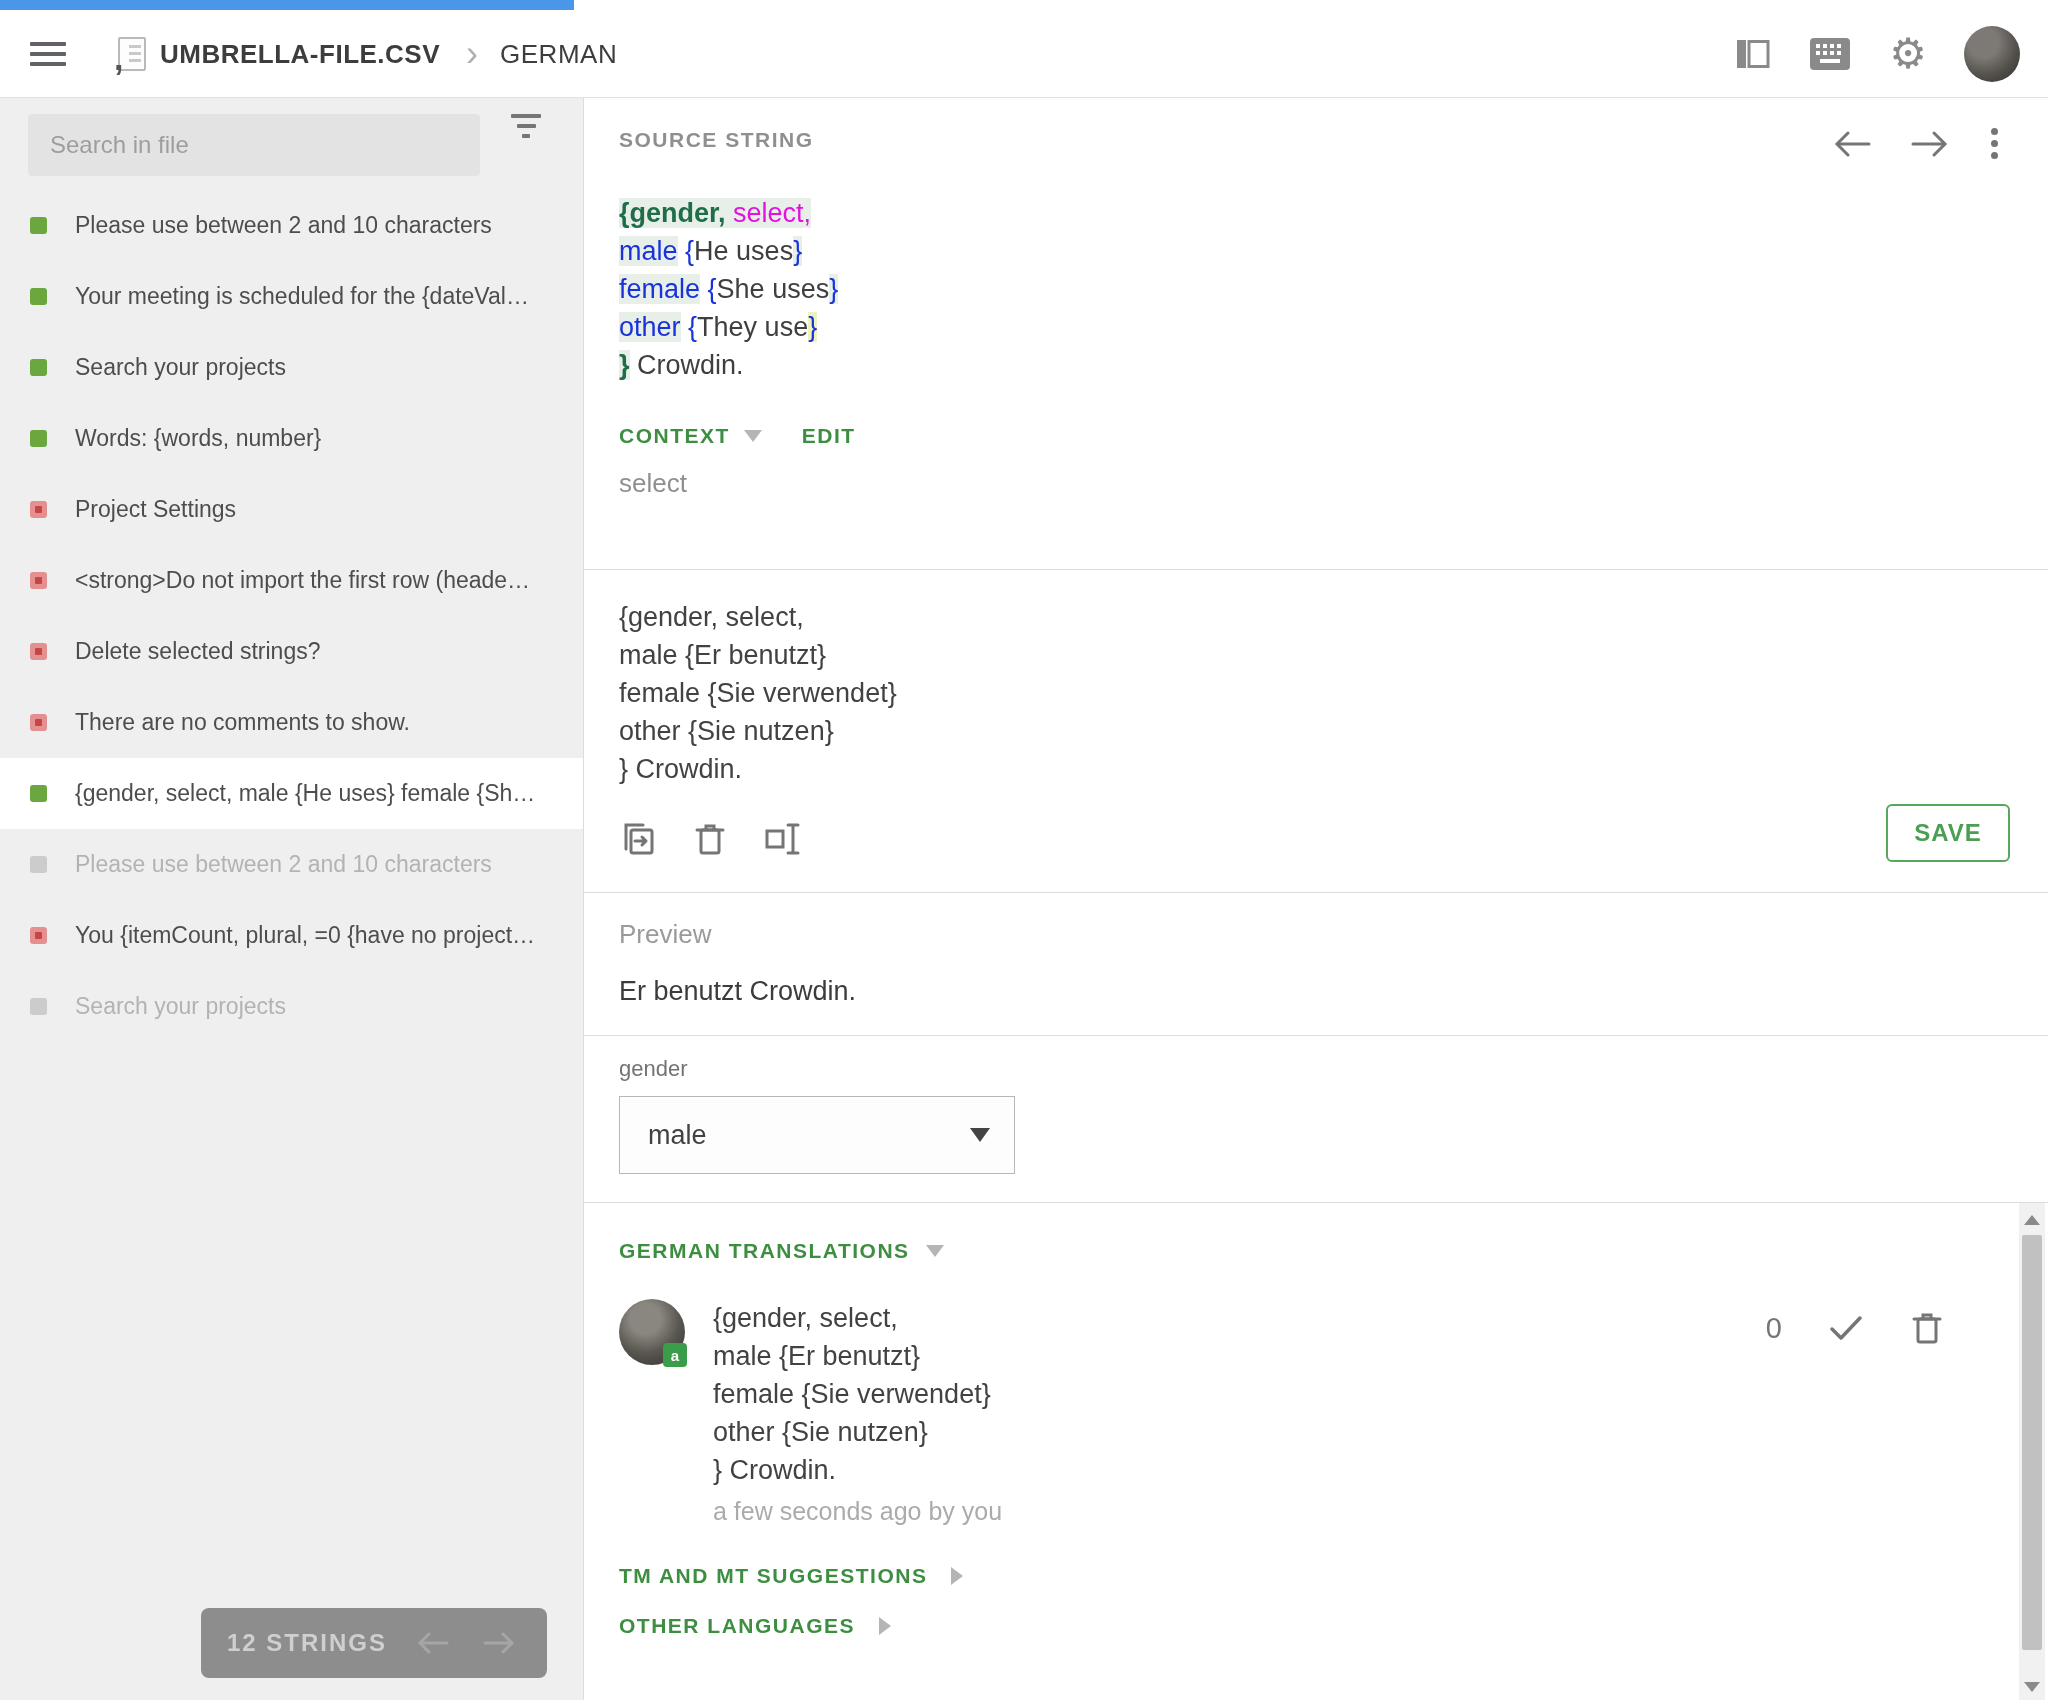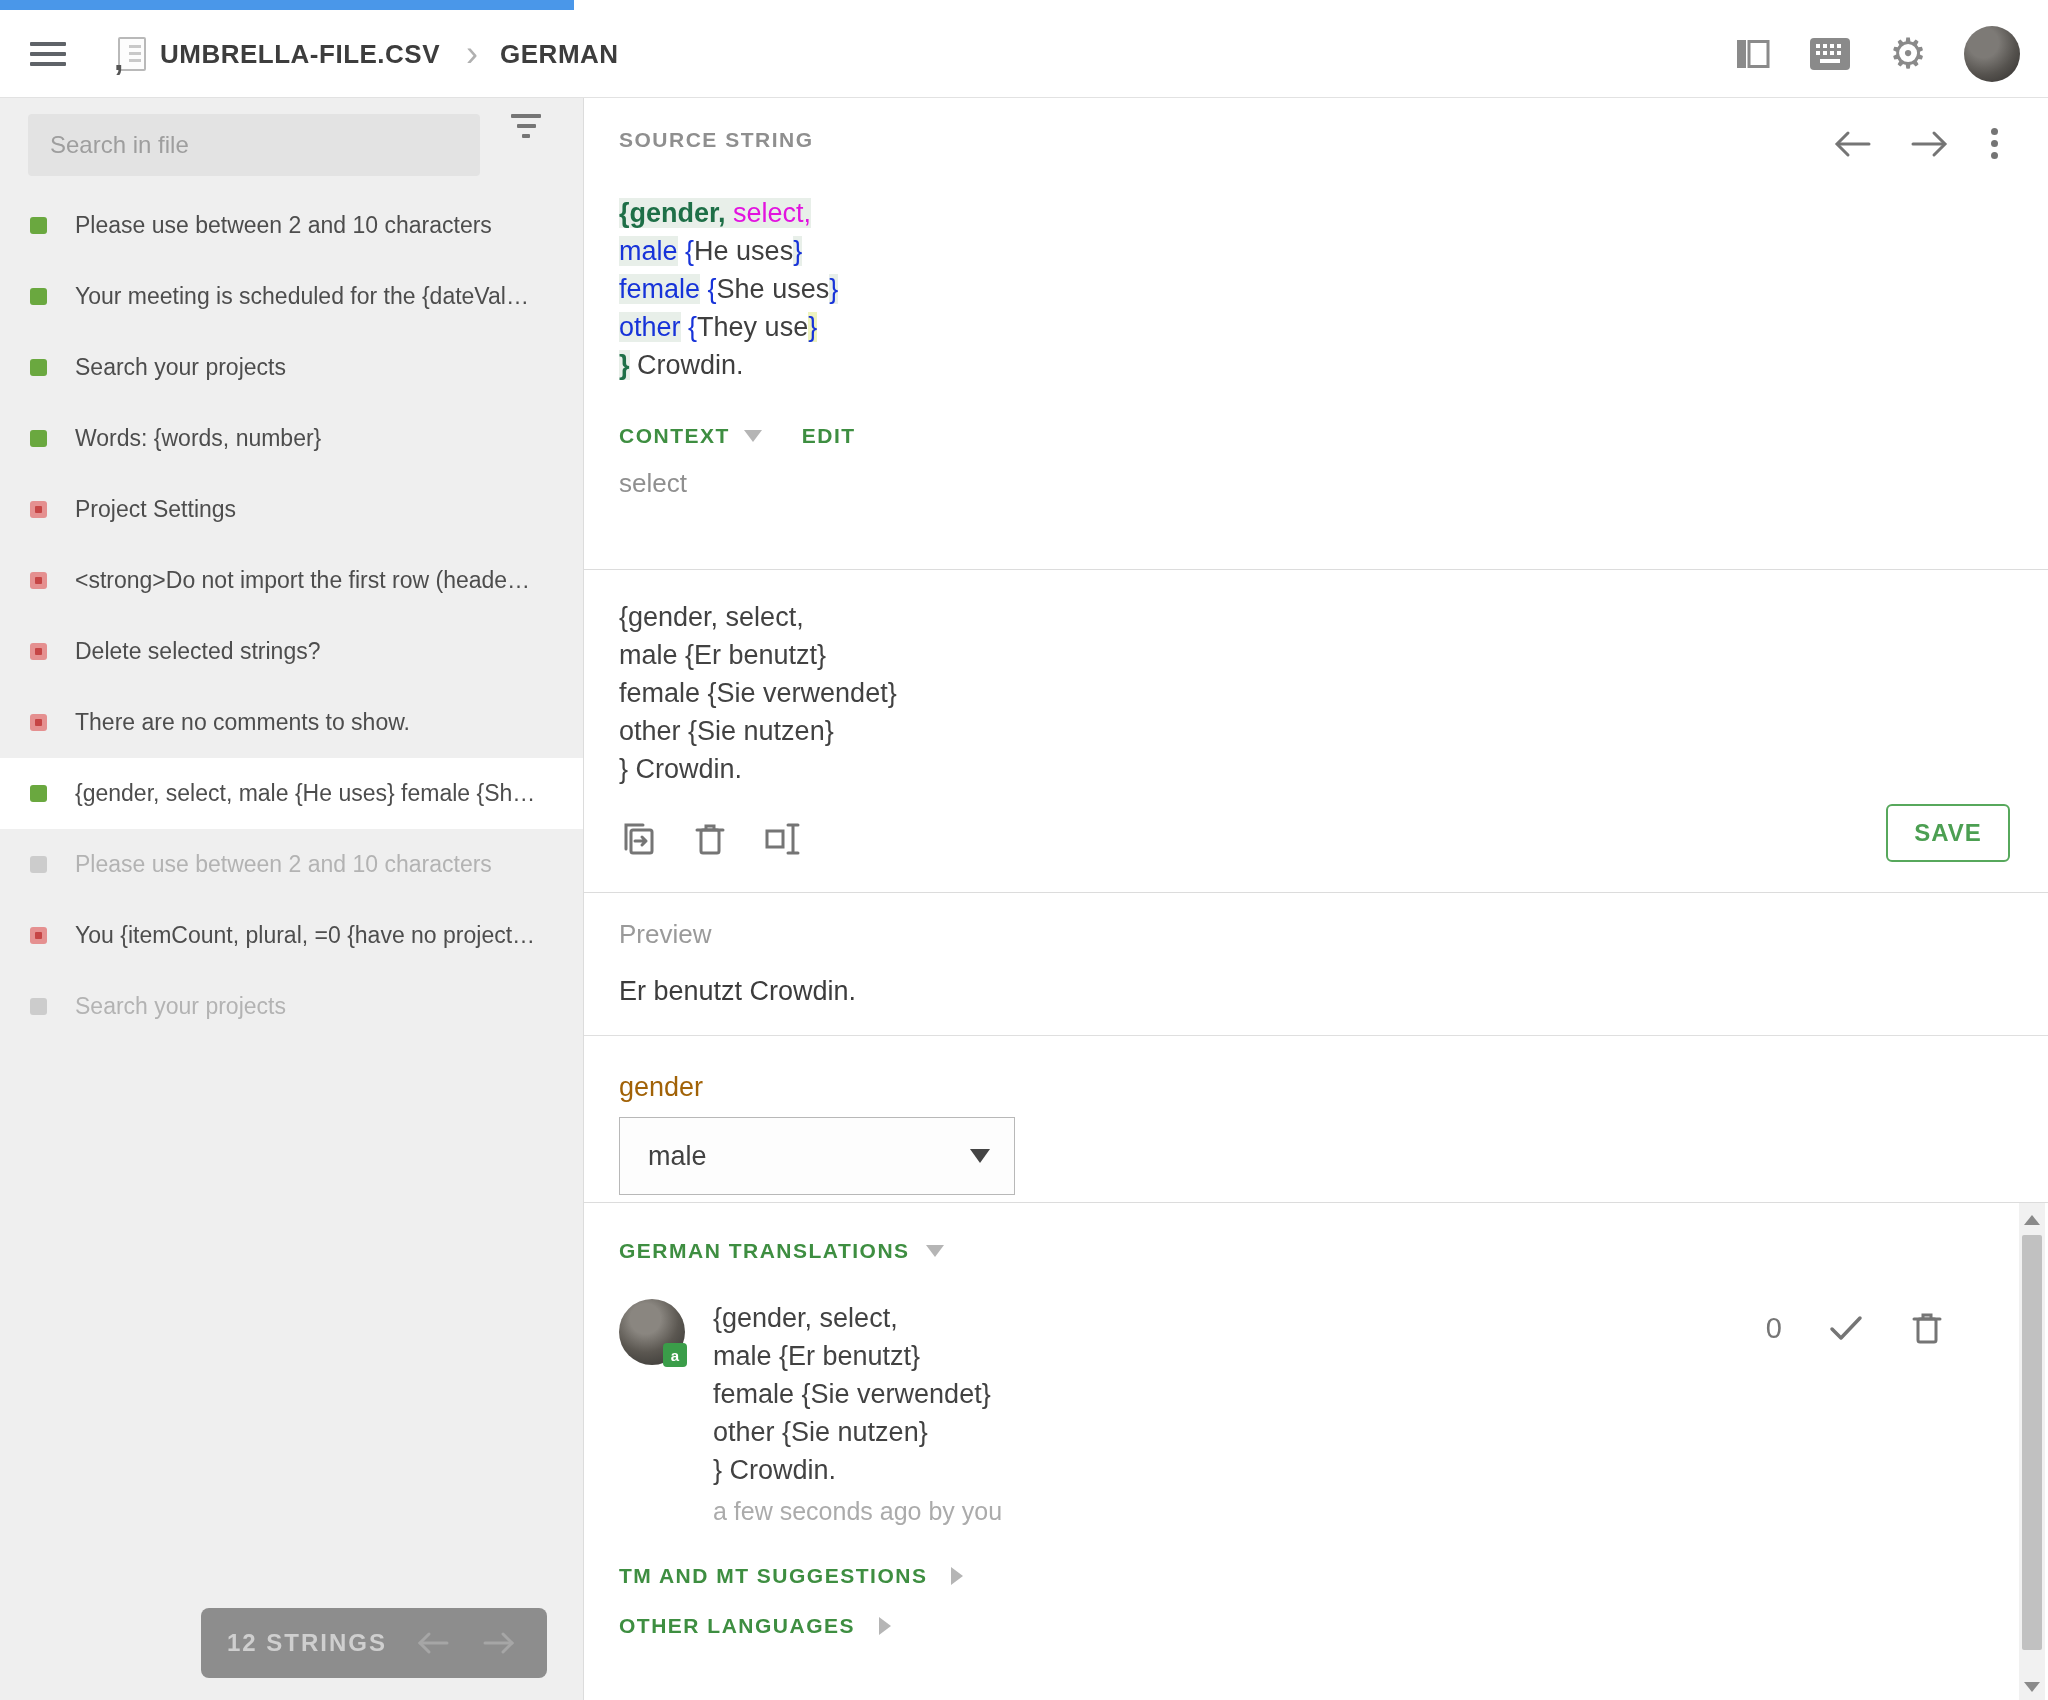--- a/index.html
+++ b/index.html
@@ -12,21 +12,21 @@
   .progress-fill { width:574px; height:10px; background:#4a97e9; }
   .topbar-row { position:absolute; top:10px; left:0; right:0; height:88px; display:flex; align-items:center; }
   .hamburger { margin-left:30px; width:36px; display:flex; flex-direction:column; gap:6px; cursor:pointer; }
   .hamburger i { display:block; height:4px; background:#5f6368; border-radius:1px; }
   .file-icon { margin-left:52px; position:relative; width:28px; height:34px; background:#fdfdfd;
                border:2px solid #b9b9b9; border-radius:2px; }
   .file-icon .fl { position:absolute; right:3px; height:3px; background:#c9c9c9; }
   .file-icon .comma { position:absolute; left:-6px; top:2px; font-size:34px; font-weight:bold; color:#555; line-height:1; }
   .crumb-title { margin-left:14px; font-size:26px; font-weight:bold; letter-spacing:.5px; color:#3d3d3d; }
   .crumb-sep { margin:0 22px 0 26px; font-size:36px; color:#b0b0b0; line-height:0; }
-  .crumb-lang { font-size:26px; font-weight:bold; letter-spacing:.5px; color:#3d3d3d; }
+  .crumb-lang { font-size:26px; font-weight:normal; letter-spacing:.5px; color:#3d3d3d; }
   .topbar-right { margin-left:auto; margin-right:28px; display:flex; align-items:center; gap:34px; }
   .tb-icon { width:44px; height:44px; display:flex; align-items:center; justify-content:center; cursor:pointer; }
   .gear-glyph { font-size:42px; color:#8a8a8a; line-height:1; }
   .avatar-top { width:56px; height:56px; border-radius:50%;
                 background:radial-gradient(circle at 35% 30%, #7d7a76 0 28%, #55524e 60%, #2f2d2b 100%); }
 
   
   .content { display:flex; height:1602px; }
   .sidebar { position:relative; width:584px; background:#efefef; border-right:1px solid #dcdcdc; flex:none; }
   .main { position:relative; flex:1; background:#fff; display:flex; flex-direction:column; }
@@ -94,21 +94,21 @@
   .trans-text { padding-top:28px; font-size:27px; line-height:38px; color:#424242; white-space:pre-line; outline:none; }
   .trans-tools { margin-top:32px; display:flex; align-items:center; gap:36px; }
   .tool-btn { cursor:pointer; display:flex; }
   .save-btn { position:absolute; right:38px; bottom:30px; width:124px; height:58px; border:2px solid #57a85c;
               border-radius:6px; background:#fff; color:#4c9f52; font-size:24px; font-weight:bold;
               letter-spacing:1px; display:flex; align-items:center; justify-content:center; cursor:pointer;text-align:right; }
 
   .preview-label { padding-top:26px; font-size:26px; color:#9a9a9a; }
   .preview-text { margin-top:26px; font-size:27px; color:#3c3c3c; }
   .hr { margin-top:28px; margin-left:-35px; height:1px; background:#dfdfdf; }
-  .param-name { margin-top:36px; font-size:27px; color:#a16207; }
+  .param-name { margin-top:20px; font-size:22px; color:#737373; }
   .param-select { margin-top:14px; width:396px; height:78px; border:1px solid #b8b8b8; background:#fdfdfd;
                   display:flex; align-items:center; padding:0 24px 0 28px; cursor:pointer; }
   .param-select .val { font-size:27px; color:#424242; }
   .param-select .tri { margin-left:auto; width:0; height:0; border-left:10px solid transparent;
                        border-right:10px solid transparent; border-top:14px solid #444; }
 
   .gt-head { padding-top:36px; display:flex; align-items:center; gap:16px; }
   .gt-row { margin-top:36px; display:flex; position:relative; padding-right:300px; }
   .gt-avatar { position:relative; flex:none; width:66px; height:66px; border-radius:50%;
                background:radial-gradient(circle at 40% 30%, #8a8680 0 25%, #5b5751 55%, #30302e 100%); }

